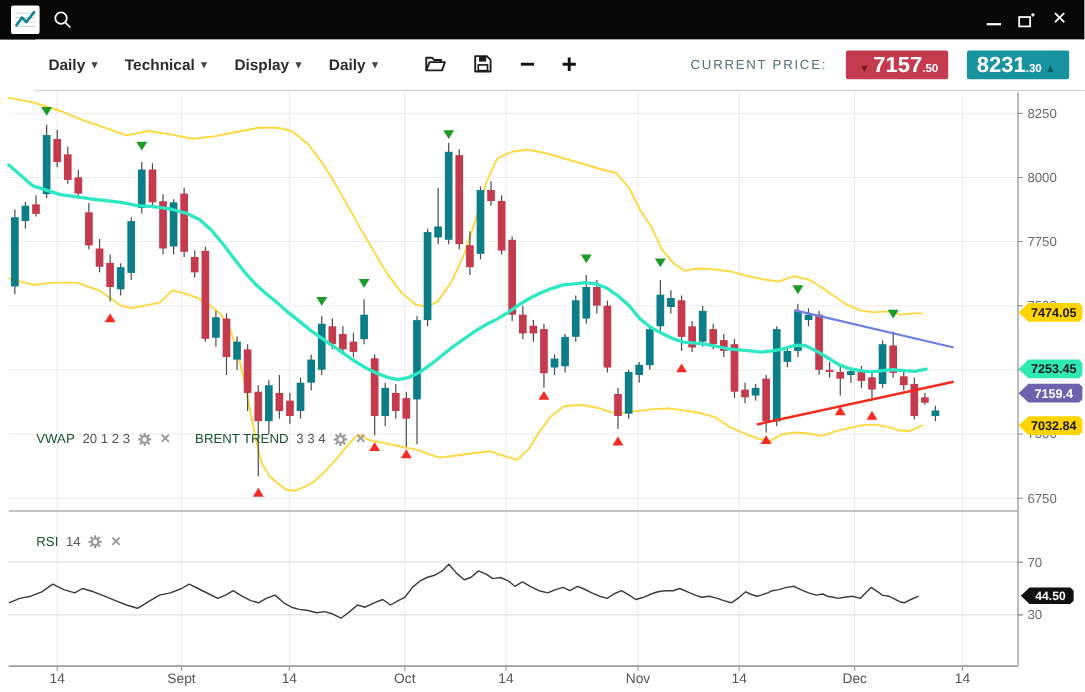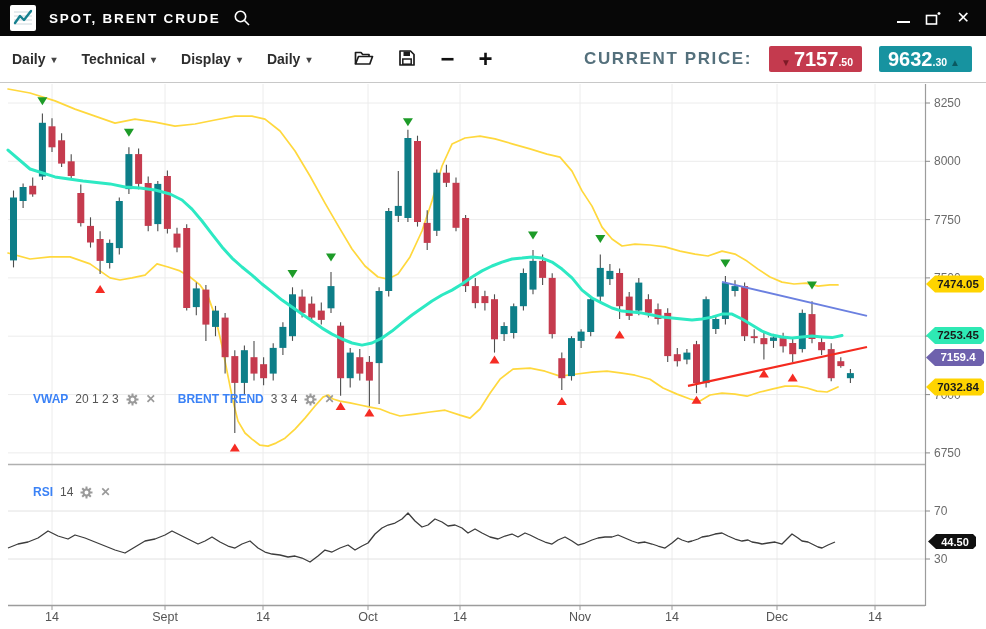--- a/index.html
+++ b/index.html
@@ -10,36 +10,36 @@
   .titlebar{height:36px;background:#070707;display:flex;align-items:center;flex:0 0 auto;}
   .logo{width:26px;height:26px;margin-left:10px;background:#fff;border-radius:2px;display:flex;align-items:center;justify-content:center;}
   .wtitle{color:#fff;font-size:13.5px;font-weight:bold;letter-spacing:1.8px;margin-left:13px;}
   .tsearch{margin-left:12px;display:flex;align-items:center;cursor:pointer;background:none;border:none;padding:0;}
   .wincontrols{margin-left:auto;margin-right:16px;display:flex;align-items:center;gap:15px;}
   .minbtn{width:13px;height:2px;background:#fff;display:inline-block;margin-top:8px;cursor:pointer;}
   .popbtn{background:none;border:none;padding:0;display:flex;cursor:pointer;}
   .closebtn{color:#fff;font-size:16px;line-height:16px;cursor:pointer;background:none;border:none;padding:0;}
 
   
-  .toolbar{height:46px;background:#fff;border-bottom:1px solid #c8c8c8;display:flex;align-items:center;padding:0 14px 0 12px;flex:0 0 auto;}
+  .toolbar{height:46px;background:#fff;border-bottom:1px solid #c8c8c8;display:flex;align-items:center;padding:0 14px 0 12px;flex:0 0 auto;margin-left:32px;}
   .menubtn{background:none;border:none;padding:0;margin-right:25px;display:flex;align-items:center;gap:6px;font-family:inherit;font-size:14px;font-weight:bold;color:#2d2d2d;cursor:pointer;}
   .caret{font-size:10px;color:#444;}
   .iconbtn{background:none;border:none;padding:0;margin-left:24px;display:flex;align-items:center;cursor:pointer;}
   .iconbtn.first{margin-left:18px;}
   .zoomglyph{font-size:24px;font-weight:bold;color:#111;line-height:20px;}
-  .cp-label{margin-left:auto;font-size:17px;font-weight:bold;letter-spacing:1.6px;color:#54707c;}
+  .cp-label{margin-left:auto;font-size:12px;font-weight:normal;letter-spacing:1.6px;color:#54707c;}
   .pricebadge{height:26px;border-radius:2px;display:flex;align-items:baseline;justify-content:center;padding:0 9px;margin-left:17px;color:#fff;font-weight:bold;}
   .pricebadge .big{font-size:20px;line-height:26px;}
   .pricebadge .small{font-size:10.5px;}
   .pricebadge .dirarrow{font-size:10px;line-height:26px;margin:0 3px;}
 
   
   .chartwrap{position:relative;width:986px;height:547px;background:#fff;}
   .ind-label{position:absolute;display:flex;align-items:center;gap:7px;font-size:12px;color:#555;}
-  .ind-label .nm{font-weight:bold;color:#3b82f6;}
+  .ind-label .nm{font-weight:normal;color:#14532d;}
   .ind-x{color:#9a9a9a;font-weight:bold;font-size:12px;cursor:pointer;background:none;border:none;padding:0;font-family:inherit;}
   .gearbtn{background:none;border:none;padding:0;display:flex;cursor:pointer;}
   #vwap-label{left:33px;top:309px;}
   #rsi-label{left:33px;top:402px;justify-content:flex-end;}
 </style>
 </head>
 <body>
 
 <div class="app">
 
@@ -48,21 +48,20 @@
       <svg width="22" height="22" viewBox="0 0 22 22">
         <g stroke="#ccd8dd" stroke-width="1">
             <line x1="2" y1="5" x2="20" y2="5"></line>
             <line x1="2" y1="9" x2="20" y2="9"></line>
             <line x1="2" y1="13" x2="20" y2="13"></line>
             <line x1="2" y1="17" x2="20" y2="17"></line>
           </g>
         <polyline points="3,16 8,9 12,13 19,4" fill="none" stroke="#15808f" stroke-width="2.4" stroke-linejoin="round" stroke-linecap="round"></polyline>
       </svg>
     </div>
-    <div class="wtitle">SPOT, BRENT CRUDE</div>
     <button class="tsearch">
       <svg width="18" height="18" viewBox="0 0 18 18">
           <circle cx="7.5" cy="7.5" r="5.2" fill="none" stroke="#fff" stroke-width="1.6"></circle>
           <line x1="11.5" y1="11.5" x2="16" y2="16" stroke="#fff" stroke-width="1.6"></line>
         </svg>
     </button>
     <div class="wincontrols">
       <span class="minbtn"></span>
       <button class="popbtn">
         <svg width="17" height="15" viewBox="0 0 17 15">
@@ -117,21 +116,21 @@
       <span class="zoomglyph">+</span>
     </button>
 
     <span class="cp-label">CURRENT PRICE:</span>
     <span class="pricebadge" id="bid-badge" style="background: rgb(196, 58, 78);">
       <span class="dirarrow" id="bid-arrow" style="color: rgb(125, 26, 38);">▼</span>
       <span class="big">7157</span>
       <span class="small">.50</span>
     </span>
     <span class="pricebadge" id="ask-badge" style="background: rgb(23, 147, 160);">
-      <span class="big">9632</span>
+      <span class="big">8231</span>
       <span class="small">.30</span>
       <span class="dirarrow" id="ask-arrow" style="color: rgb(11, 89, 97);">▲</span>
     </span>
   </div>
 
   <div class="chartwrap">
     <svg id="chart-svg" width="986" height="547" viewBox="0 82 986 547" font-family="Liberation Sans, sans-serif">
         <line x1="52" y1="83" x2="52" y2="604" stroke="#ececec"></line>
         <line x1="165" y1="83" x2="165" y2="604" stroke="#ececec"></line>
         <line x1="263" y1="83" x2="263" y2="604" stroke="#ececec"></line>

